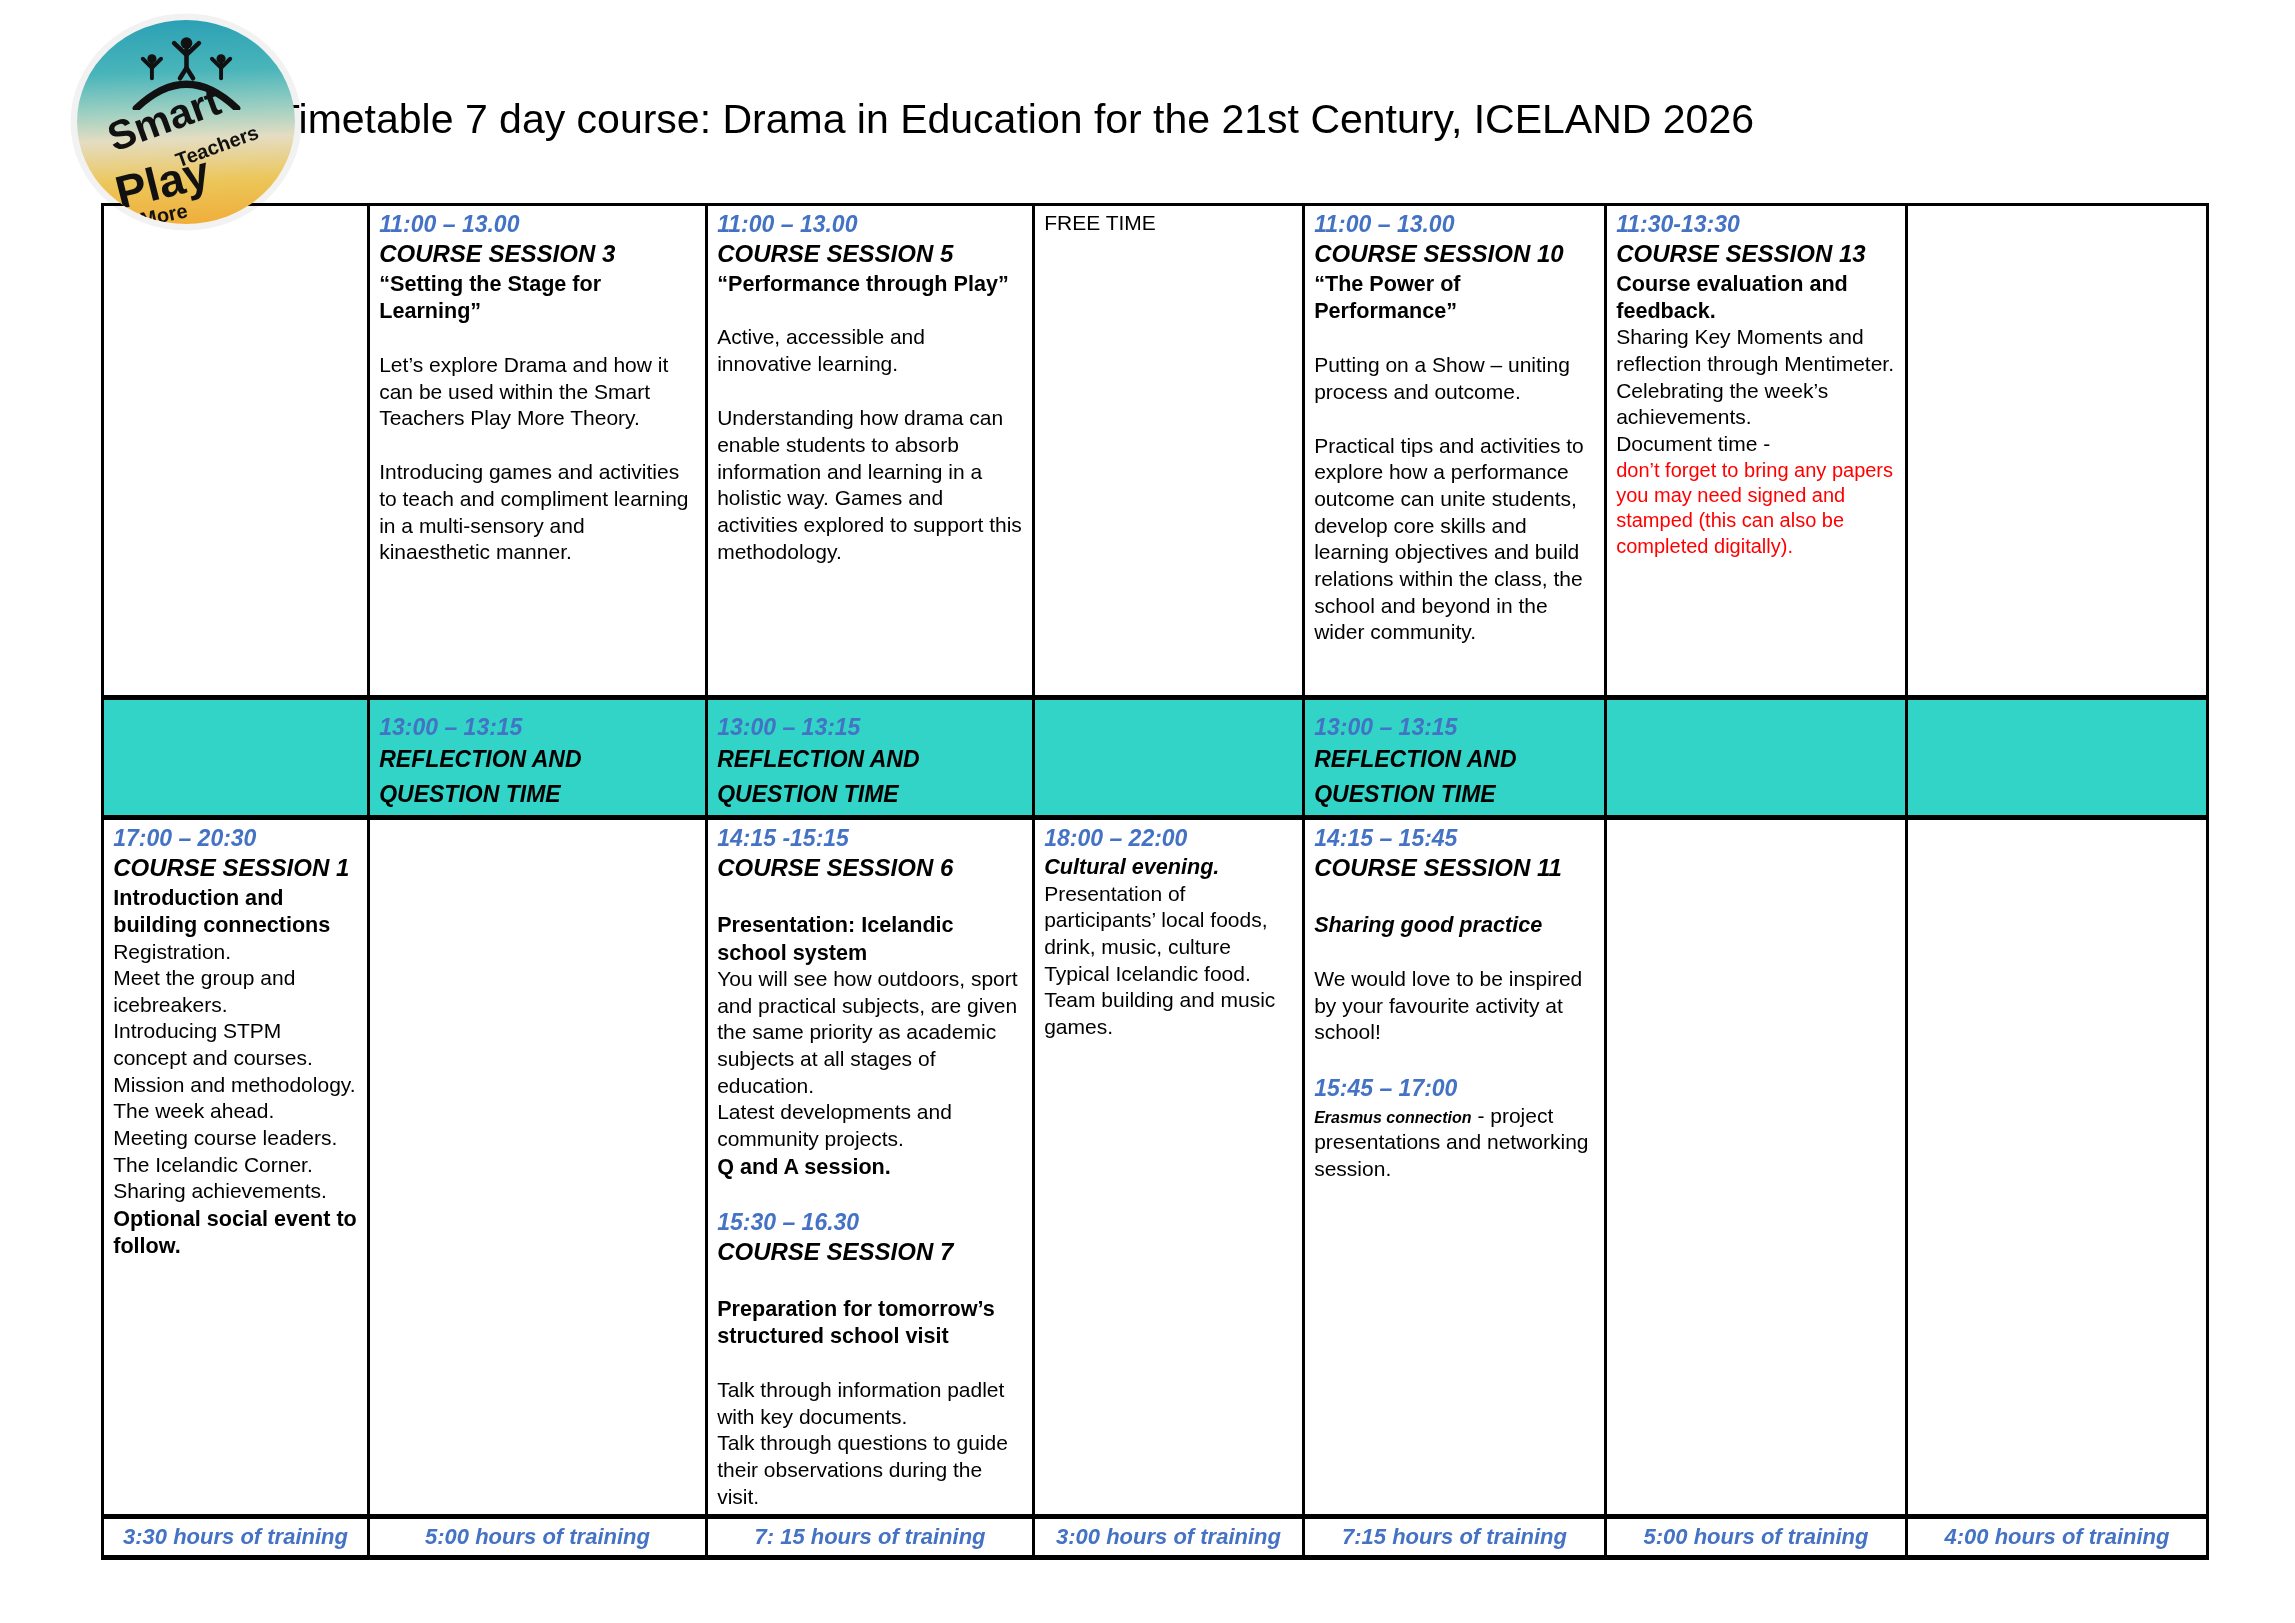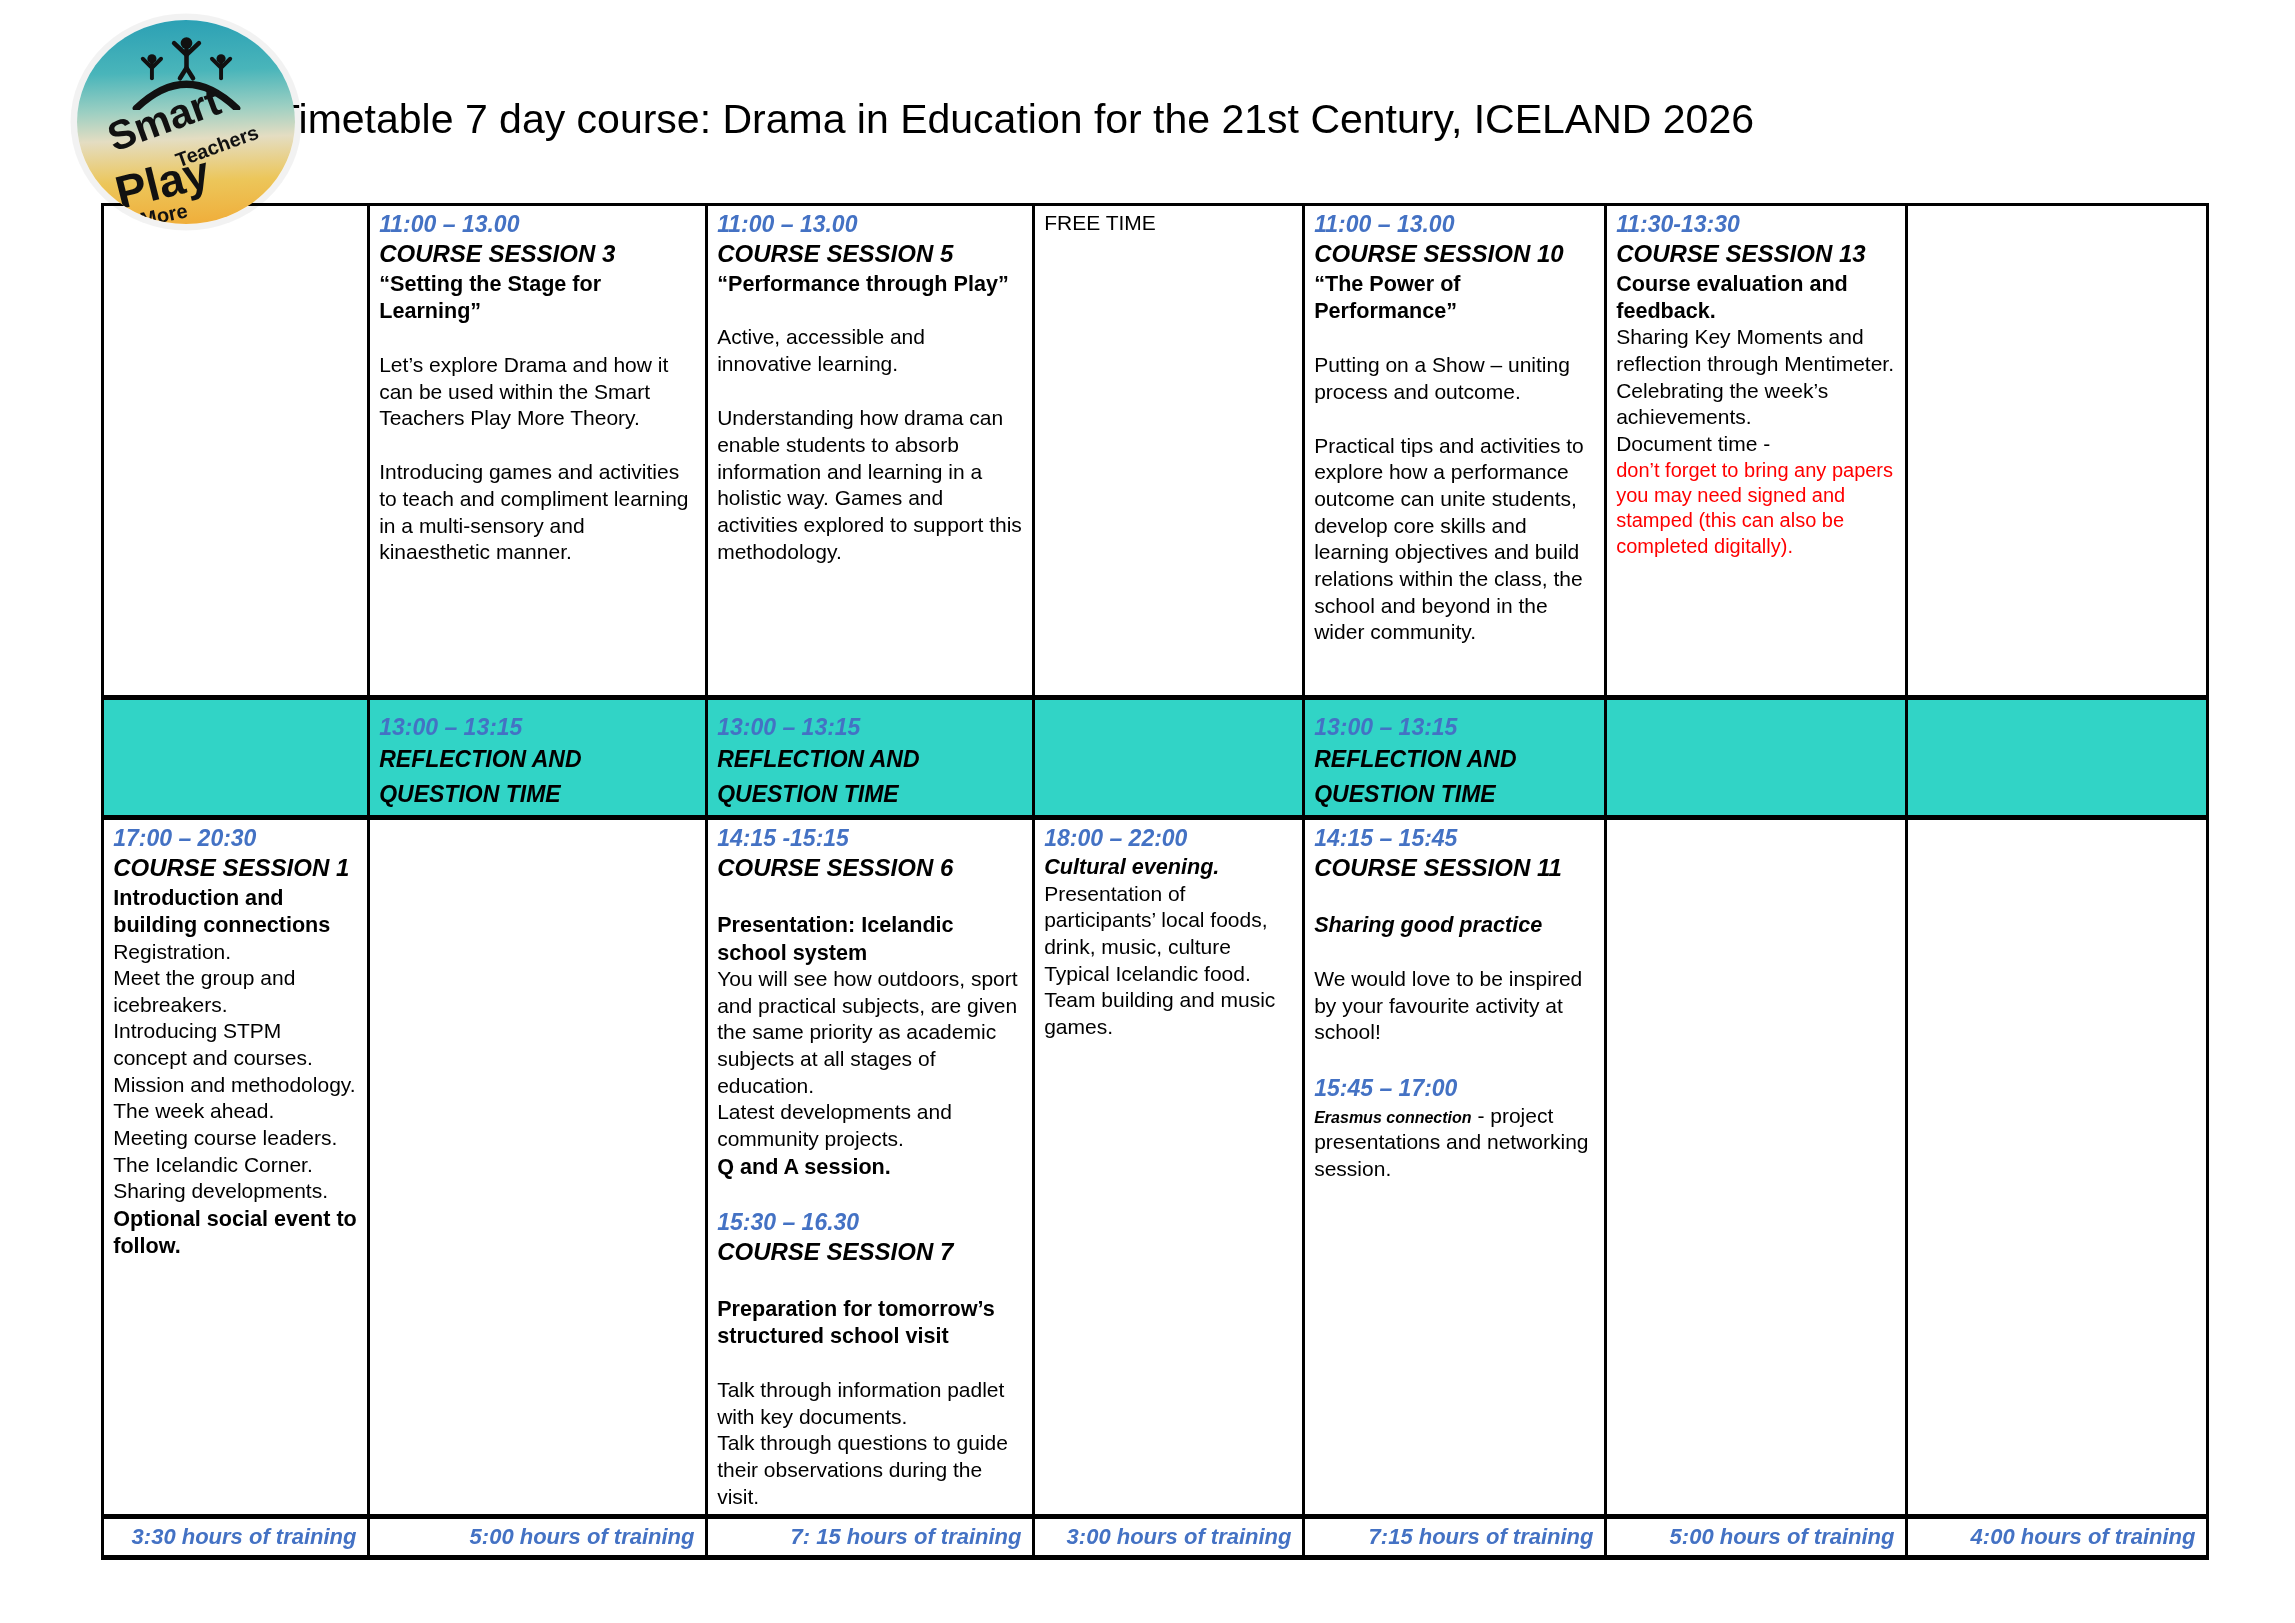--- a/index.html
+++ b/index.html
@@ -47,21 +47,21 @@
     line-height:1.27;
     overflow:hidden;
   }
   tr.teal-row td{
     border-top:5.9px solid #000;border-bottom:5.9px solid #000;
     background:var(--teal,#31d4c6);
     padding-top:13px;
   }
   tr.hours-row td{
     border-top:5.9px solid #000;border-bottom:5.9px solid #000;
-    text-align:right;padding:3.9px 10.5px;
+    text-align:center;padding:3.9px 10.5px;
   }
 
   .blk-time   {color:var(--blue,#4472c4);font-weight:bold;font-style:italic;font-size:23px;}
   .blk-session{font-weight:bold;font-style:italic;font-size:24px;}
   .blk-bold   {font-weight:bold;font-size:21.6px;}
   .blk-bi     {font-weight:bold;font-style:italic;font-size:21.6px;}
   .blk-body   {font-size:21px;}
   .blk-red    {color:var(--red,#ff0000);font-weight:normal;font-size:20px;}
   .blk-reflect{font-weight:bold;font-style:italic;font-size:23px;line-height:1.5;}
   .blk-hours  {color:var(--blue,#4472c4);font-weight:bold;font-style:italic;font-size:22px;white-space:nowrap;}
@@ -176,21 +176,21 @@
             <div class="blk-time">17:00 – 20:30</div>
             <div class="blk-session">COURSE SESSION 1</div>
             <div class="blk-bold">Introduction and building connections</div>
             <div class="blk-body">Registration.</div>
             <div class="blk-body">Meet the group and icebreakers.</div>
             <div class="blk-body">Introducing STPM concept and courses.</div>
             <div class="blk-body">Mission and methodology.</div>
             <div class="blk-body">The week ahead.</div>
             <div class="blk-body">Meeting course leaders.</div>
             <div class="blk-body">The Icelandic Corner.</div>
-            <div class="blk-body">Sharing developments.</div>
+            <div class="blk-body">Sharing achievements.</div>
             <div class="blk-bold">Optional social event to follow.</div>
           </td>
           <td></td>
           <td>
             <div class="blk-time">14:15 -15:15</div>
             <div class="blk-session">COURSE SESSION 6</div>
             <div class="blk-gap"></div>
             <div class="blk-bold">Presentation: Icelandic school system</div>
             <div class="blk-body">You will see how outdoors, sport and practical subjects, are given the same priority as academic subjects at all stages of education.</div>
             <div class="blk-body">Latest developments and community projects.</div>

